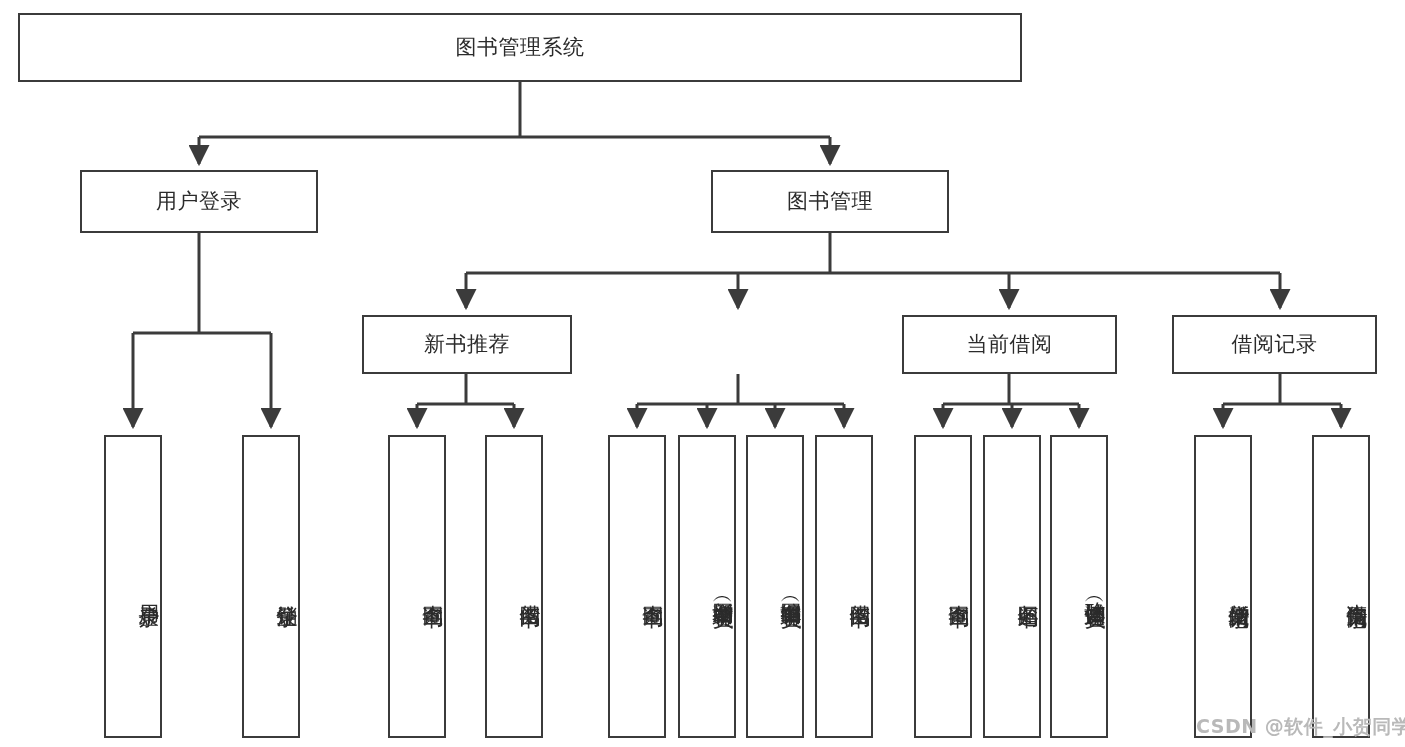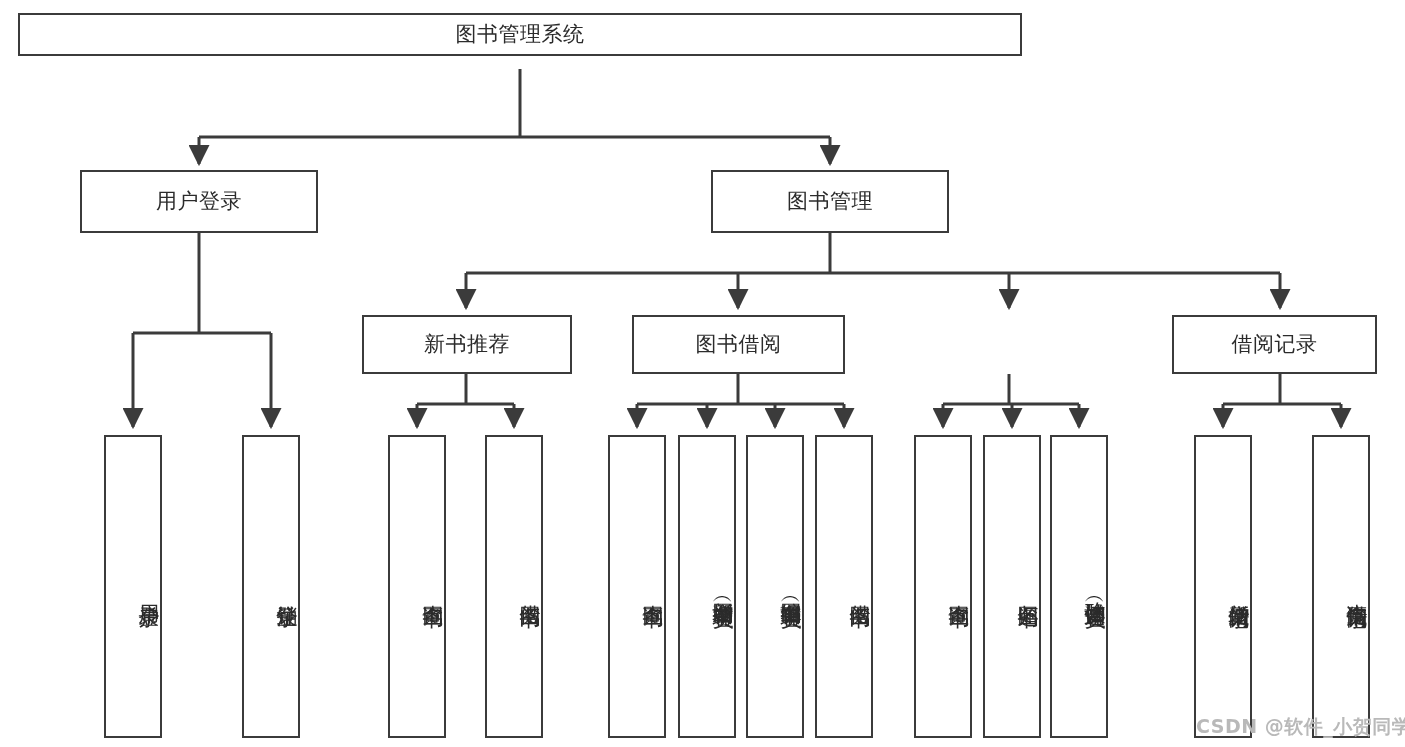--- a/index.html
+++ b/index.html
@@ -111,36 +111,36 @@
       <path d="M 1012 404 L 1012 427" marker-end="url(#arrow)"></path>
       <path d="M 1079 404 L 1079 427" marker-end="url(#arrow)"></path>
 
       <path d="M 1280 374 L 1280 404"></path>
       <path d="M 1223 404 L 1341 404"></path>
       <path d="M 1223 404 L 1223 427" marker-end="url(#arrow)"></path>
       <path d="M 1341 404 L 1341 427" marker-end="url(#arrow)"></path>
     </g>
   </svg>
 
-  <div class="node node-h" style="left:18px; top:13px; width:1004px; height:43px;">
+  <div class="node node-h" style="left:18px; top:13px; width:1004px; height:69px;">
     <span>图书管理系统</span>
   </div>
 
   <div class="node node-h" style="left:80px; top:170px; width:238px; height:63px;">
     <span>用户登录</span>
   </div>
   <div class="node node-h" style="left:362px; top:315px; width:210px; height:59px;">
     <span>新书推荐</span>
   </div>
 
   <div class="node node-h" style="left:711px; top:170px; width:238px; height:63px;">
     <span>图书管理</span>
   </div>
-  <div class="node node-h" style="left:632px; top:315px; width:213px; height:59px;">
-    <span>图书借阅</span>
+  <div class="node node-h" style="left:902px; top:315px; width:215px; height:59px;">
+    <span>当前借阅</span>
   </div>
   <div class="node node-h" style="left:1172px; top:315px; width:205px; height:59px;">
     <span>借阅记录</span>
   </div>
 
   <div class="node node-v" style="left:104px; top:435px; width:58px; height:303px;">
     <span class="vlabel">用户登录</span>
   </div>
   <div class="node node-v" style="left:242px; top:435px; width:58px; height:303px;">
     <span class="vlabel">注销登录</span>

